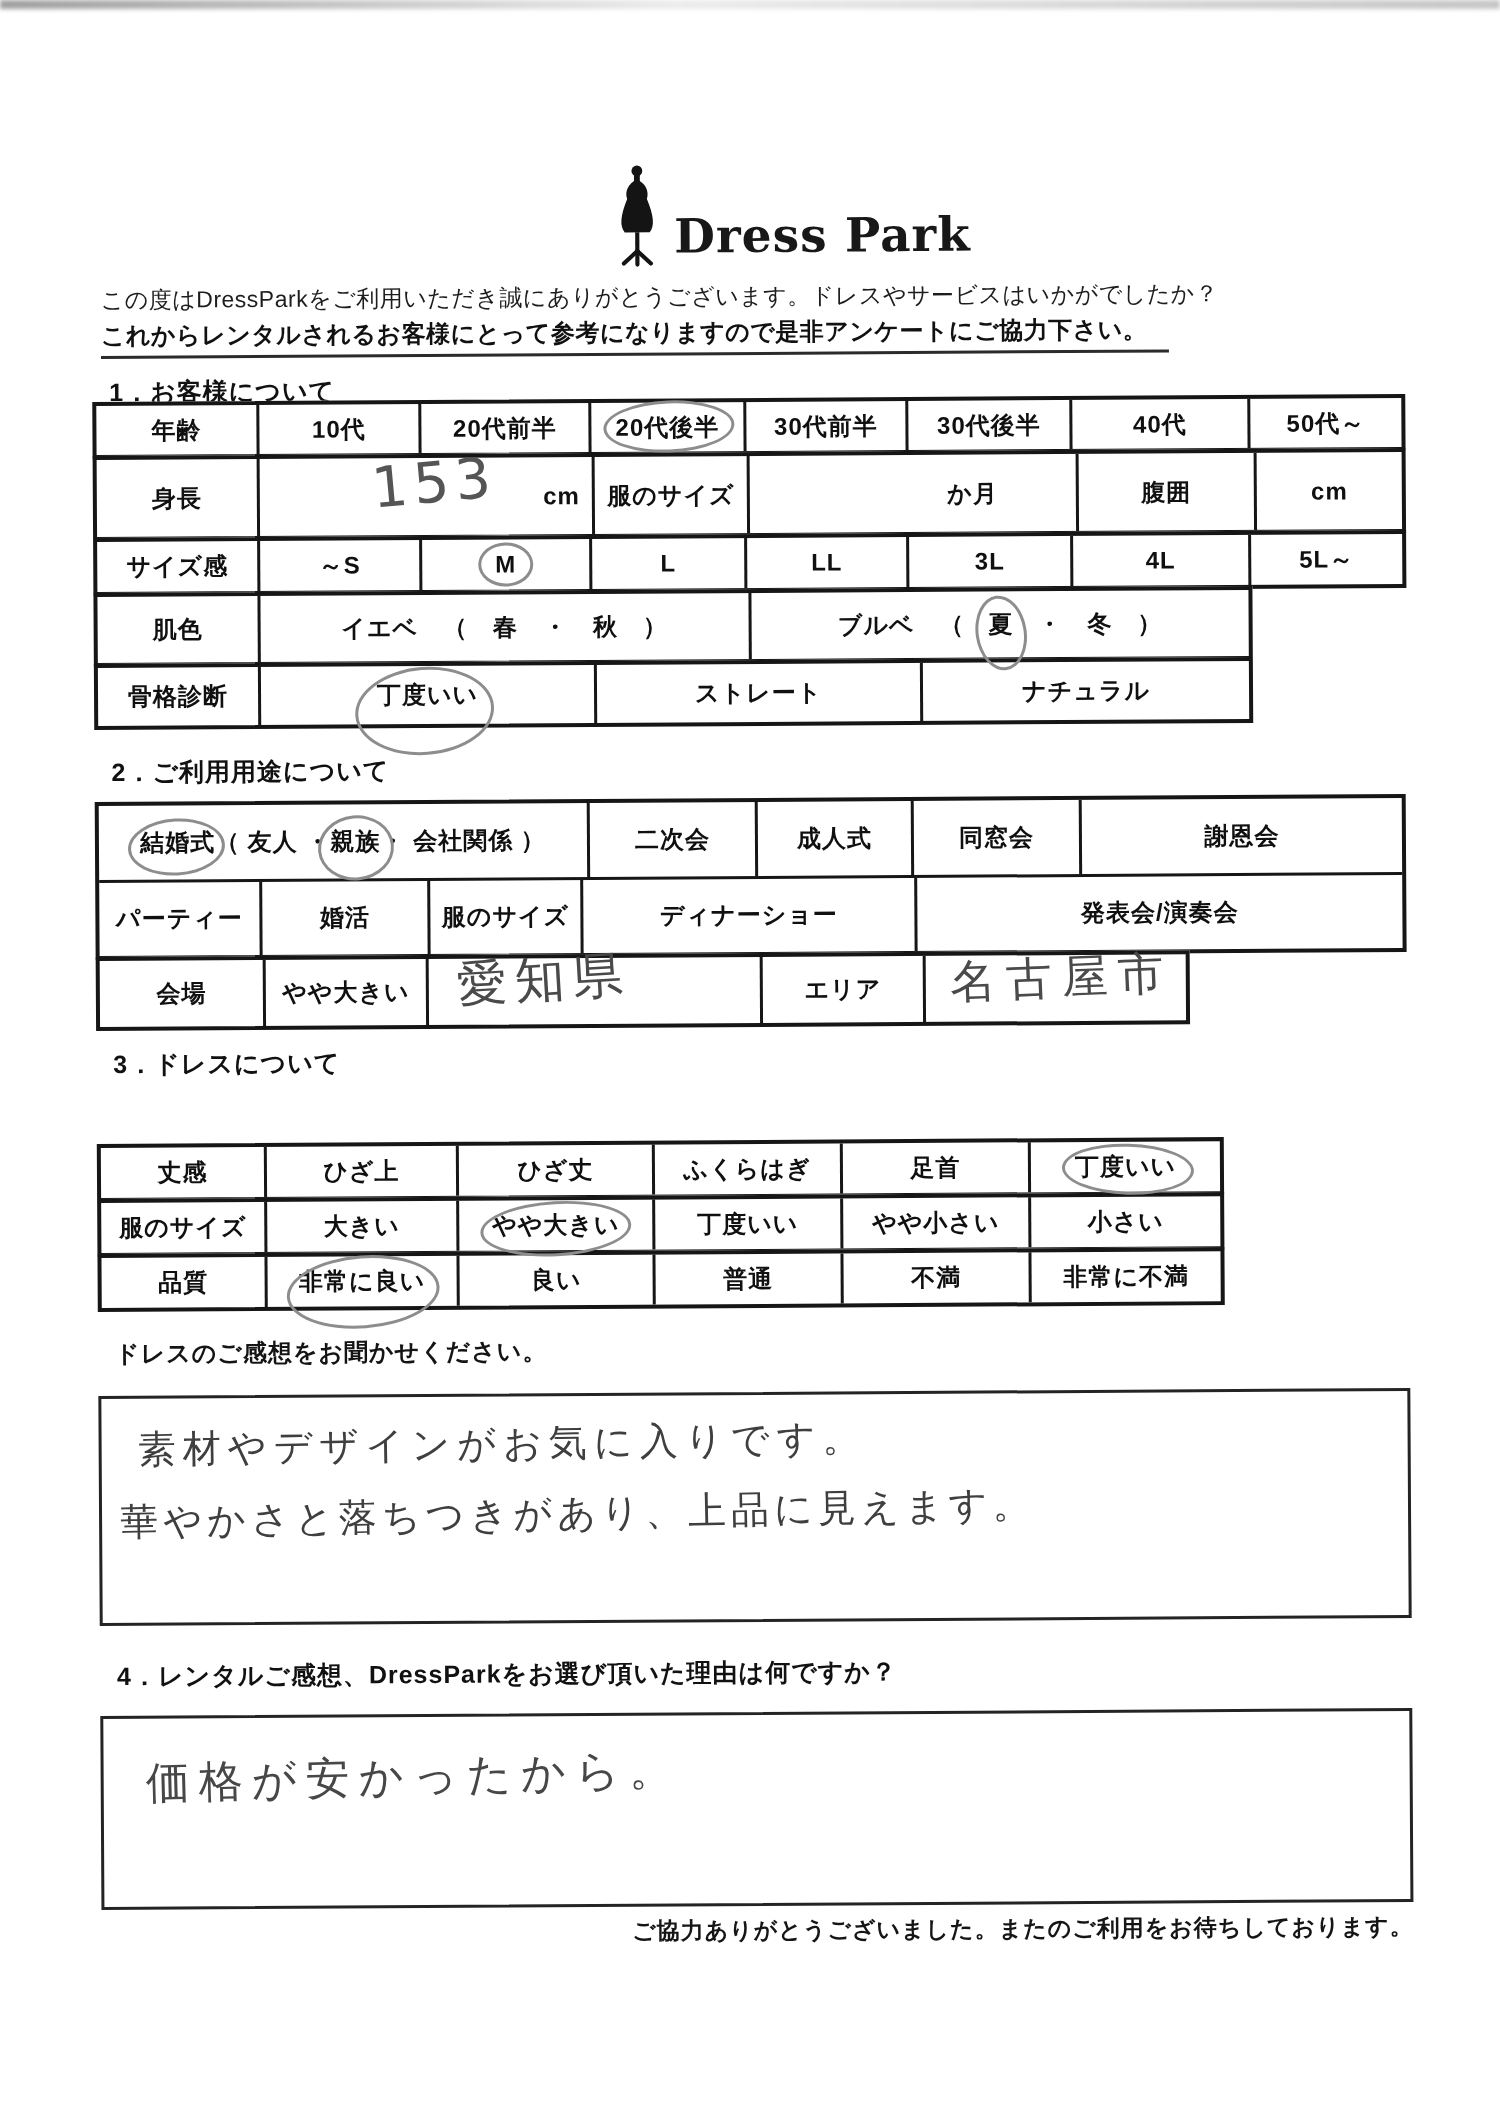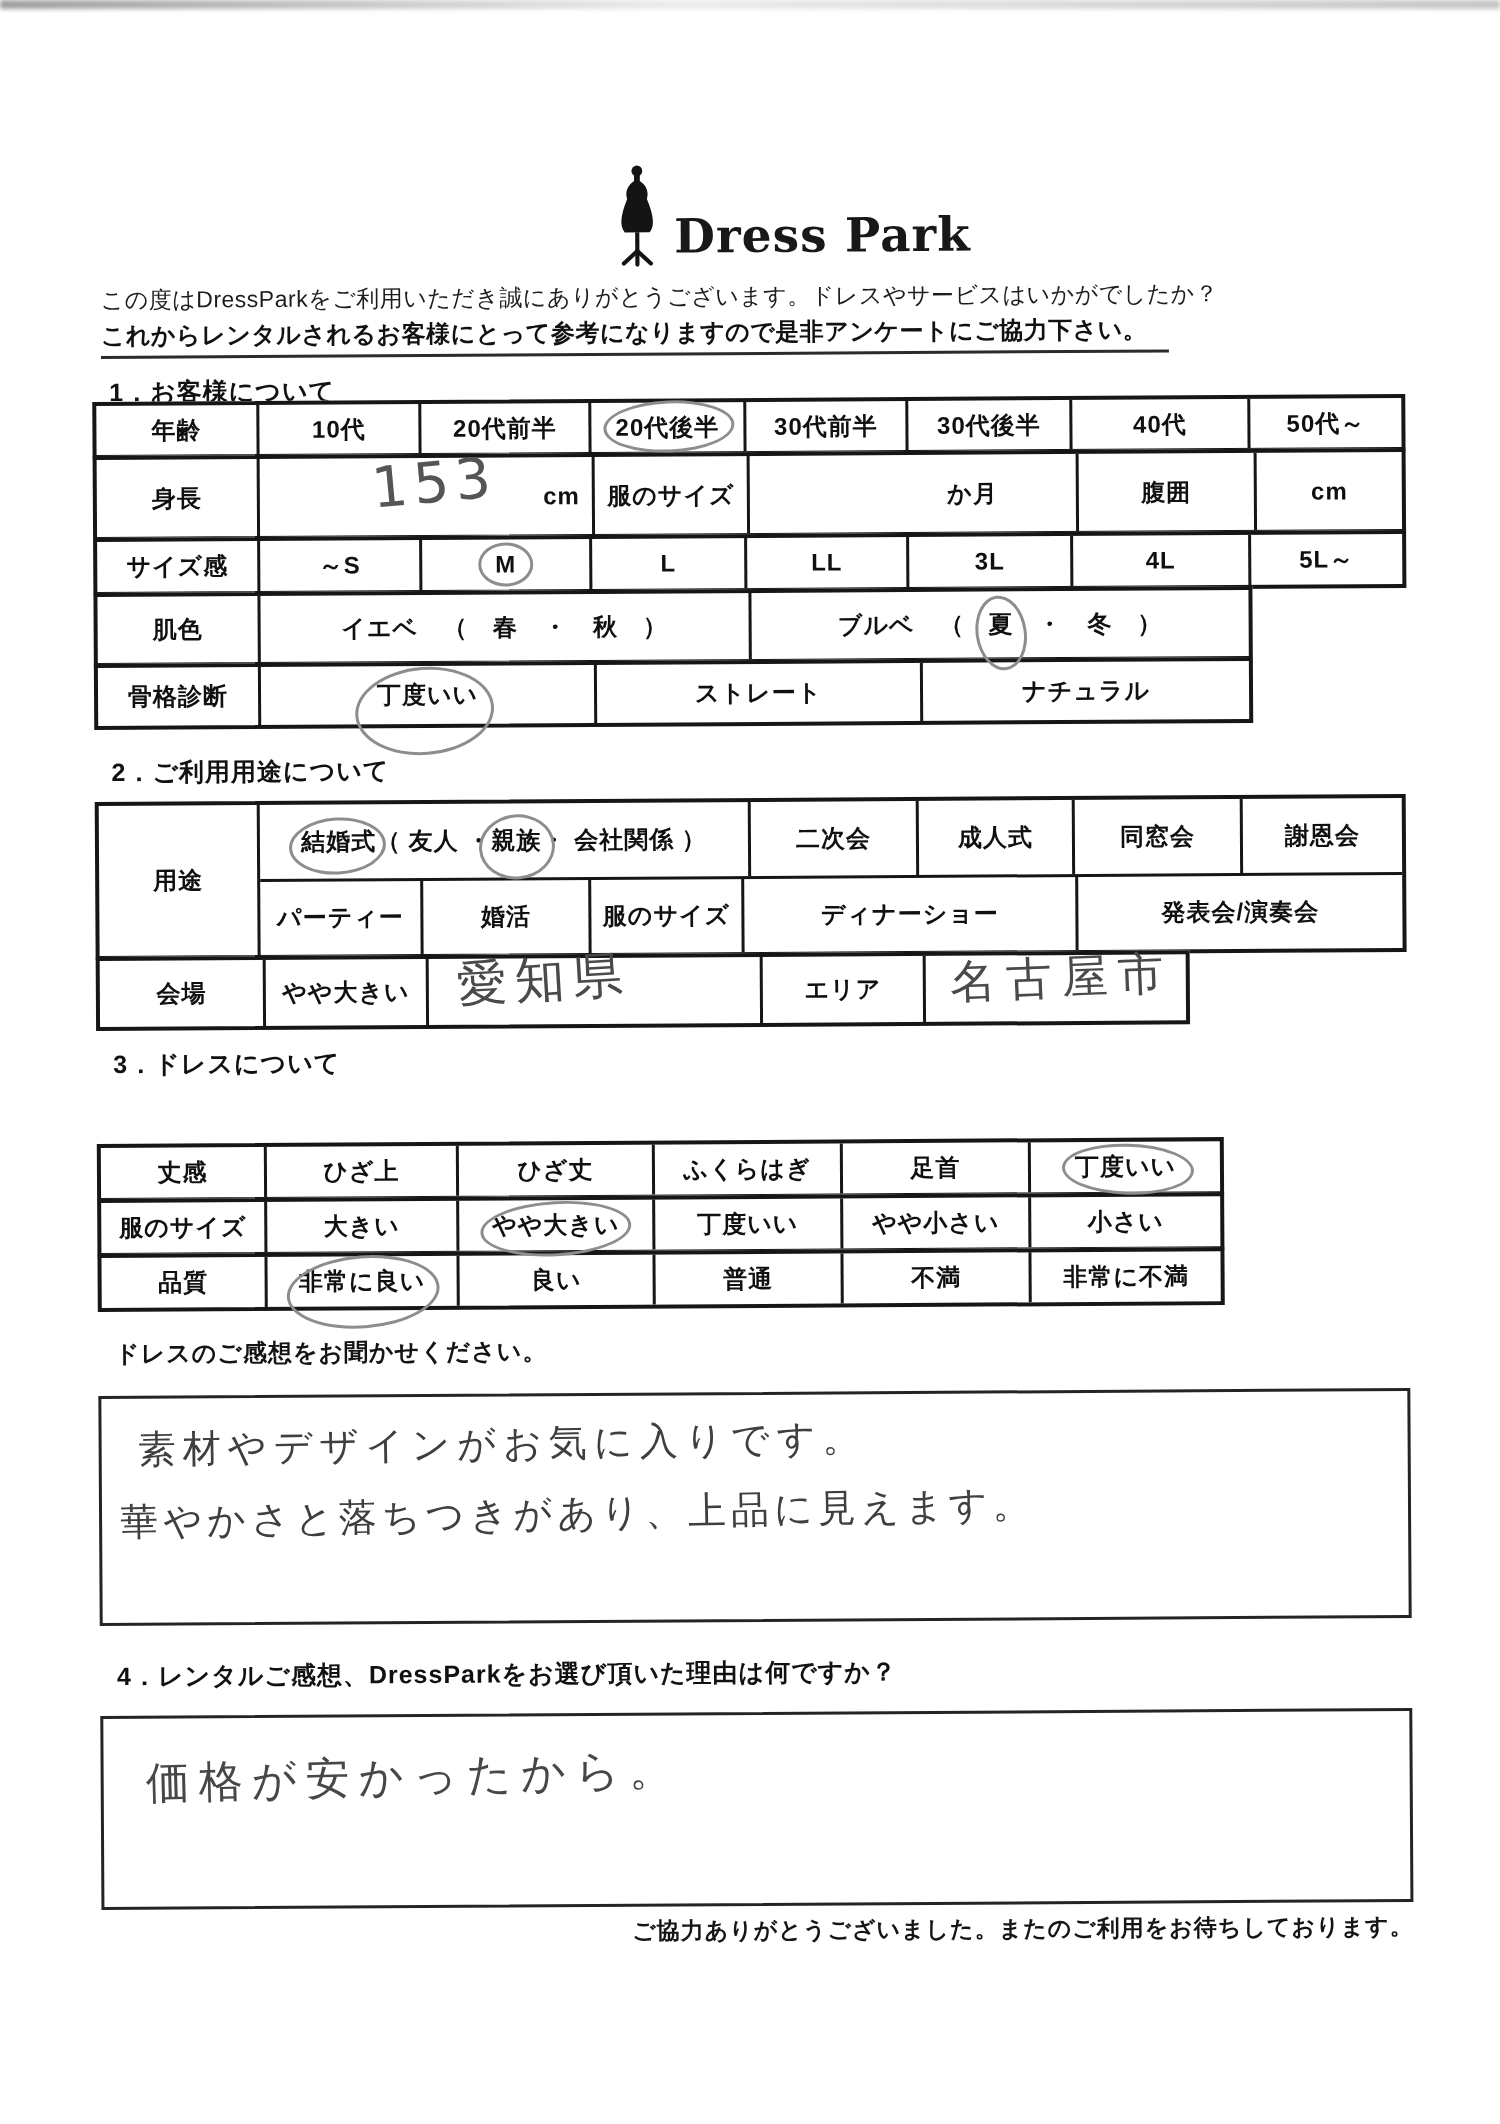--- a/index.html
+++ b/index.html
@@ -152,21 +152,20 @@
       <div class="c" style="flex:0 0 336px">
         <span class="circ"><span>丁度いい</span><span class="ring r-wave"></span></span>
       </div>
       <div class="c" style="flex:0 0 326px">ストレート</div>
       <div class="c" style="flex:1">ナチュラル</div>
     </div>
 
     <div class="h" style="top:752px">2．ご利用用途について</div>
 
     <div class="strip" style="top:798px; left:95px; width:1311px; height:158px">
-      <div class="c" style="flex:0 0 161px; border-right:3px solid #161616">用途</div>
       <div class="subcol">
         <div class="subrow">
           <div class="c" style="flex:0 0 488px">
             <span class="circ"><span>結婚式</span><span class="ring r-wed"></span></span>
             <span>（ 友人 ・ </span>
             <span class="circ"><span>親族</span><span class="ring r-rel"></span></span>
             <span> ・ 会社関係 ）</span>
           </div>
           <div class="c" style="flex:0 0 168px">二次会</div>
           <div class="c" style="flex:0 0 156px">成人式</div>

